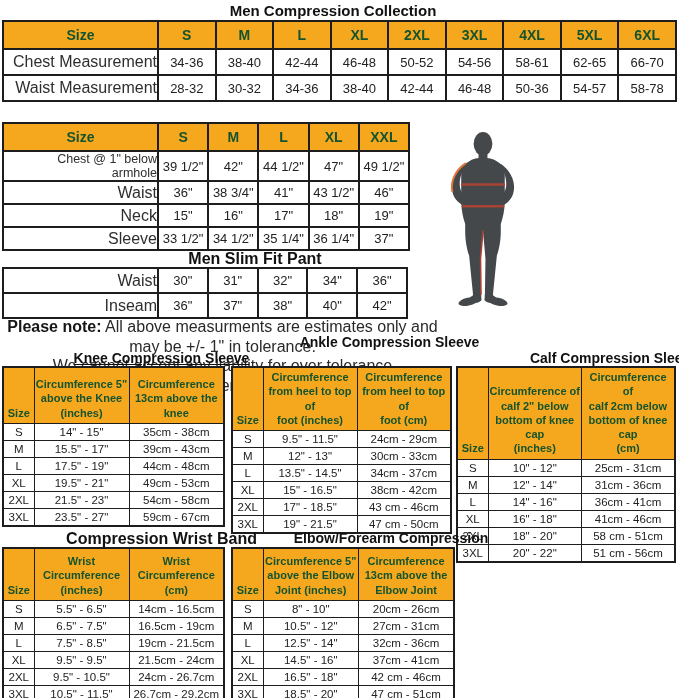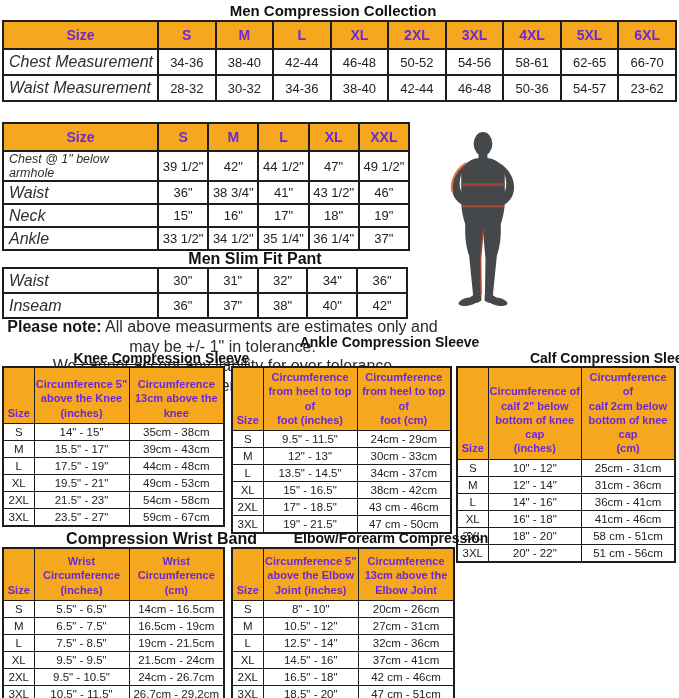--- a/index.html
+++ b/index.html
@@ -5,26 +5,26 @@
   html,body { margin:0; padding:0; background:#ffffff; }
   body { font-family:"Liberation Sans", sans-serif; color:#1c1c1c; }
   .page { position:relative; width:679px; height:698px; background:#fff; overflow:hidden; }
 
   .title { font-weight:bold; color:#111; text-align:center; position:absolute;margin-left:48px; }
   .title-main { font-size:15px; }
   .title-small { font-size:14px; }
 
   table { border-collapse:collapse; table-layout:fixed; position:absolute; background:#fff; }
   th, td { border:2px solid #1d1d1d; text-align:center; vertical-align:middle; padding:0; overflow:hidden; }
-  th { background:#F5A81E; font-weight:bold; color:#6d28d9; }
+  th { background:#F5A81E; font-weight:bold; color:#14532d; }
 
   
   .tbl-big th { font-size:14px; height:26px; }
   .tbl-big td { font-size:13px; height:24px; color:#222; }
-  .tbl-big td.first { text-align:left; padding-left:5px; font-size:16px; color:#2e2e2e;font-style:italic; }
+  .tbl-big td.first { text-align:right; padding-left:5px; font-size:16px; color:#2e2e2e; }
   .tbl-slim td { height:21px; }
   .tbl-slim tbody tr:first-child td.first { font-size:12.5px; }
   .tbl-pant td { height:23px; }
 
   
   .tbl-small th, .tbl-small td { border-width:1.5px; }
   .tbl-small { border:2px solid #1d1d1d; }
   .tbl-small th { font-size:11px; line-height:1.3; white-space:pre-line; vertical-align:bottom; padding:2px 1px 3px 1px; font-weight:bold; }
   .tbl-small td { font-size:11.5px; height:16px; color:#222; }
   .hdr-h56 th { height:50px; }
@@ -84,21 +84,21 @@
         <tr>
           <td class="first">Waist Measurement</td>
           <td>28-32</td>
           <td>30-32</td>
           <td>34-36</td>
           <td>38-40</td>
           <td>42-44</td>
           <td>46-48</td>
           <td>50-36</td>
           <td>54-57</td>
-          <td>23-62</td>
+          <td>58-78</td>
         </tr>
       </tbody>
     </table>
 
   <table class="tbl-big tbl-slim" style="top:122px; left:2px; width:408px;">
     <colgroup>
       <col style="width:155px">
         <col>
         <col>
         <col>
@@ -134,21 +134,21 @@
         </tr>
         <tr>
           <td class="first">Neck</td>
           <td>15"</td>
           <td>16"</td>
           <td>17"</td>
           <td>18"</td>
           <td>19"</td>
         </tr>
         <tr>
-          <td class="first">Ankle</td>
+          <td class="first">Sleeve</td>
           <td>33 1/2"</td>
           <td>34 1/2"</td>
           <td>35 1/4"</td>
           <td>36 1/4"</td>
           <td>37"</td>
         </tr>
       </tbody>
     </table>
 
   <div class="title title-main" style="top:250px; left:0; width:414px; font-size:16px;">Men Slim Fit  Pant</div>

